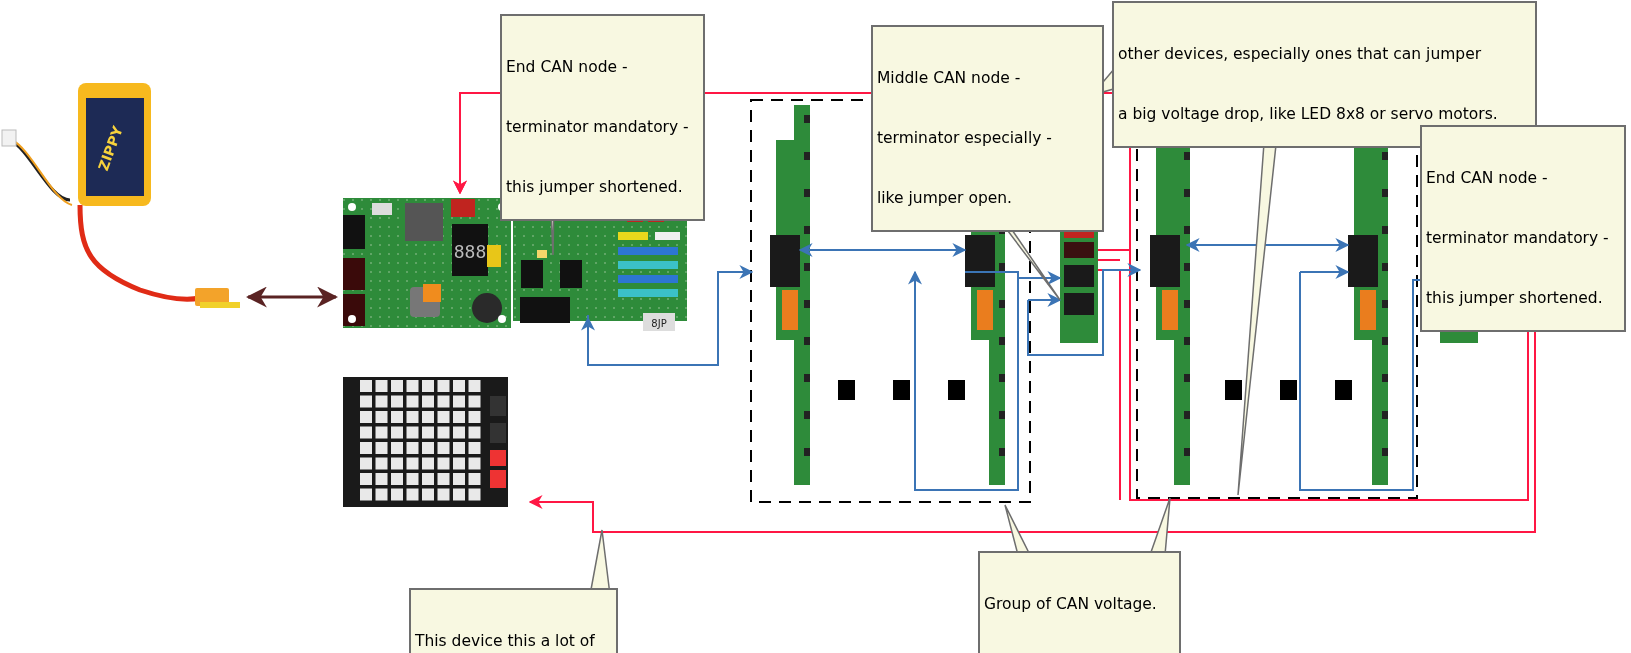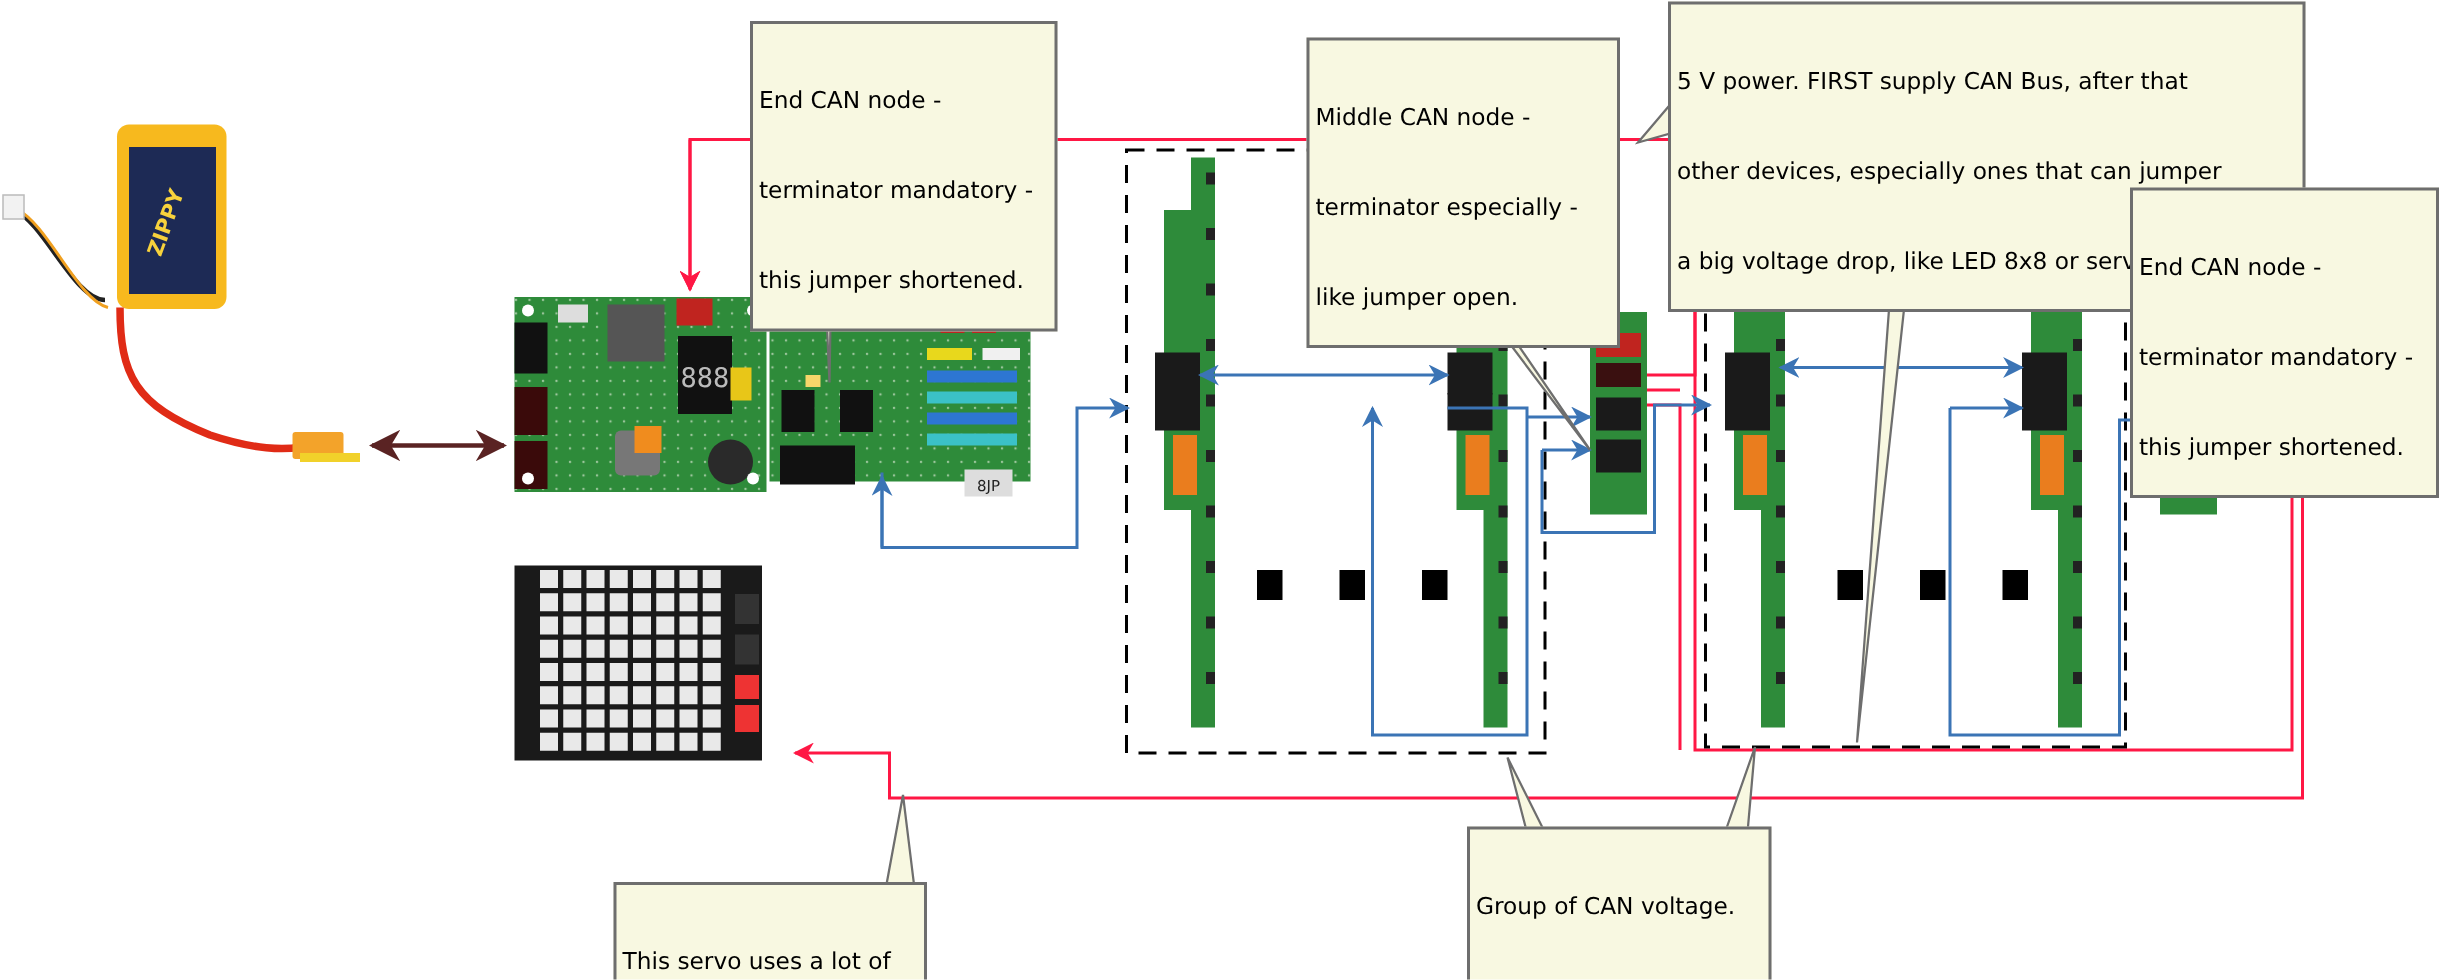--- a/index.html
+++ b/index.html
@@ -294,37 +294,36 @@
     <path d="M1018,555 L1005,505 L1030,555 Z"></path>
     <path d="M1150,555 L1170,498 L1165,555 Z"></path>
   </g>
 </svg>
 
 <div class="callout" style="left:500px; top:14px; width:205px;">
   <div>End CAN node -</div>
   <div>terminator mandatory -</div>
   <div>this jumper shortened.</div>
 </div>
-<div class="callout" style="left:871px; top:25px; width:209px;">
+<div class="callout" style="left:871px; top:25px; width:233px;">
   <div>Middle CAN node -</div>
   <div>terminator especially -</div>
   <div>like jumper open.</div>
 </div>
 <div class="callout" style="left:1112px; top:1px; width:425px;">
-  <div>5 V power. FIRST supply CAN Bus, after that</div>
   <div>other devices, especially ones that can jumper</div>
   <div>a big voltage drop, like LED 8x8 or servo motors.</div>
 </div>
 <div class="callout" style="left:1420px; top:125px; width:206px;">
   <div>End CAN node -</div>
   <div>terminator mandatory -</div>
   <div>this jumper shortened.</div>
 </div>
 <div class="callout" style="left:409px; top:588px; width:209px;">
-  <div>This servo uses a lot of</div>
+  <div>This device this a lot of</div>
   
   
 </div>
 <div class="callout" style="left:978px; top:551px; width:203px;">
   <div>Group of CAN voltage.</div>
   
   
 </div>
 
 </body></html>

